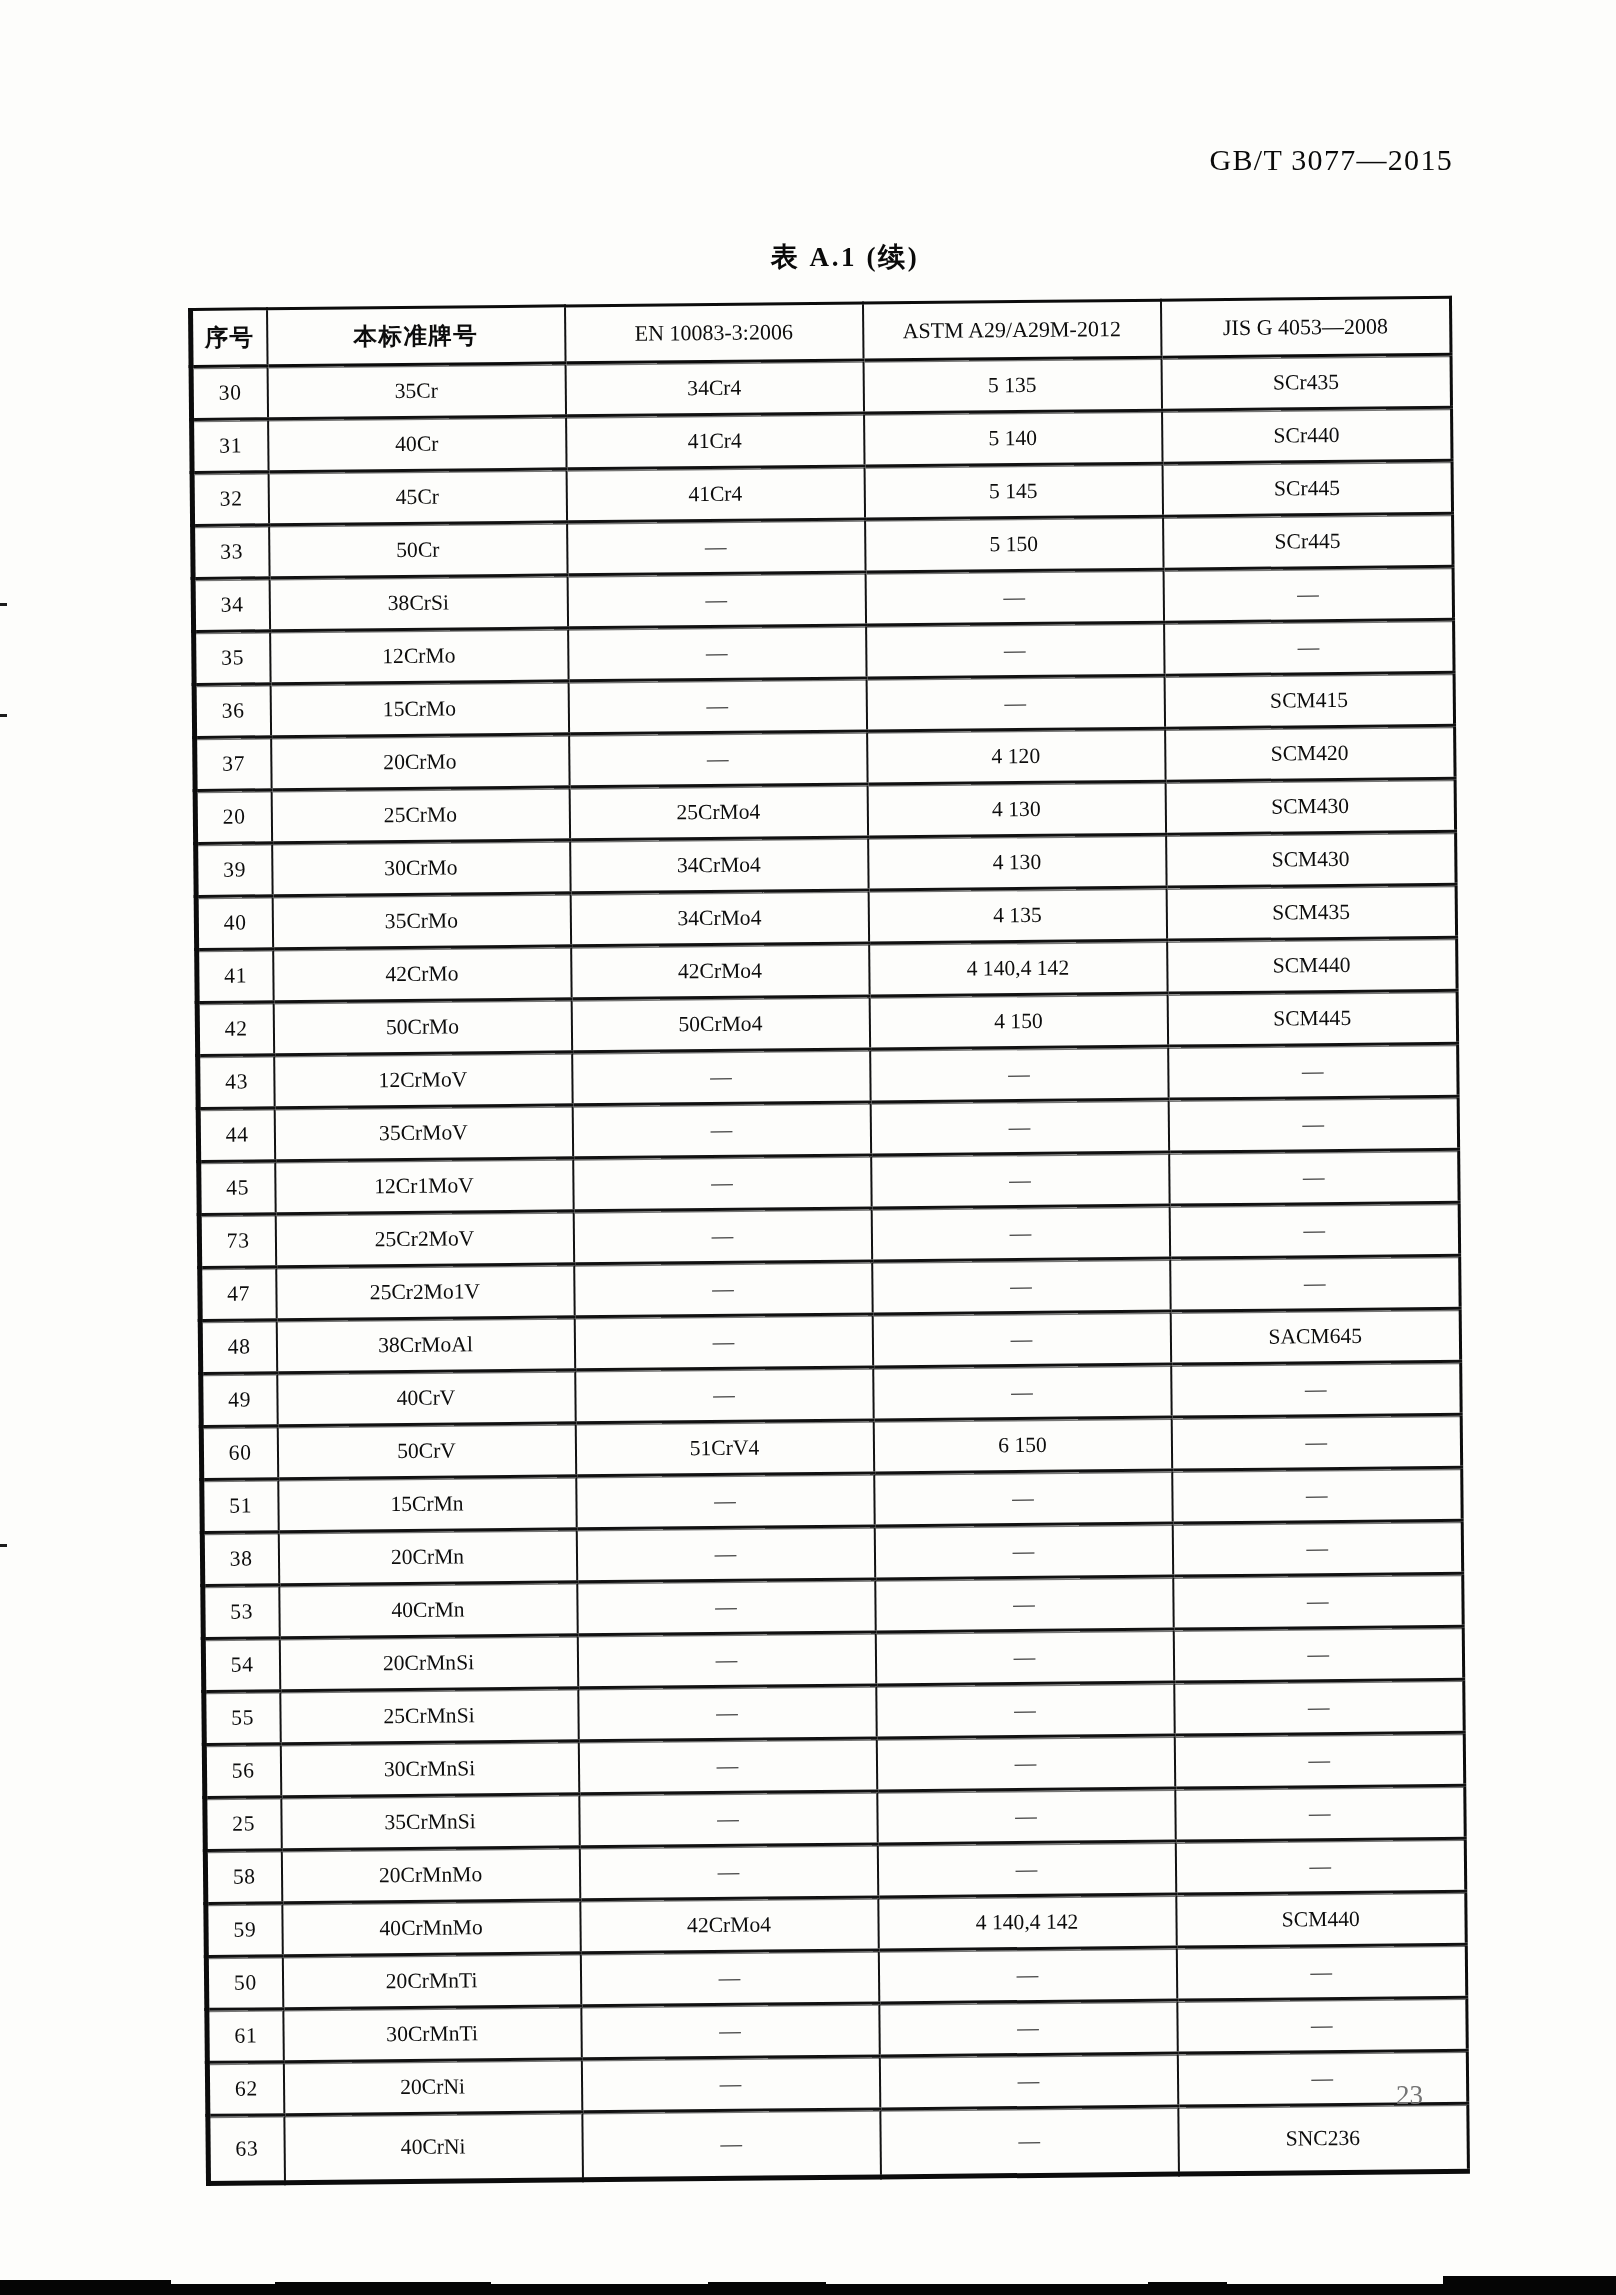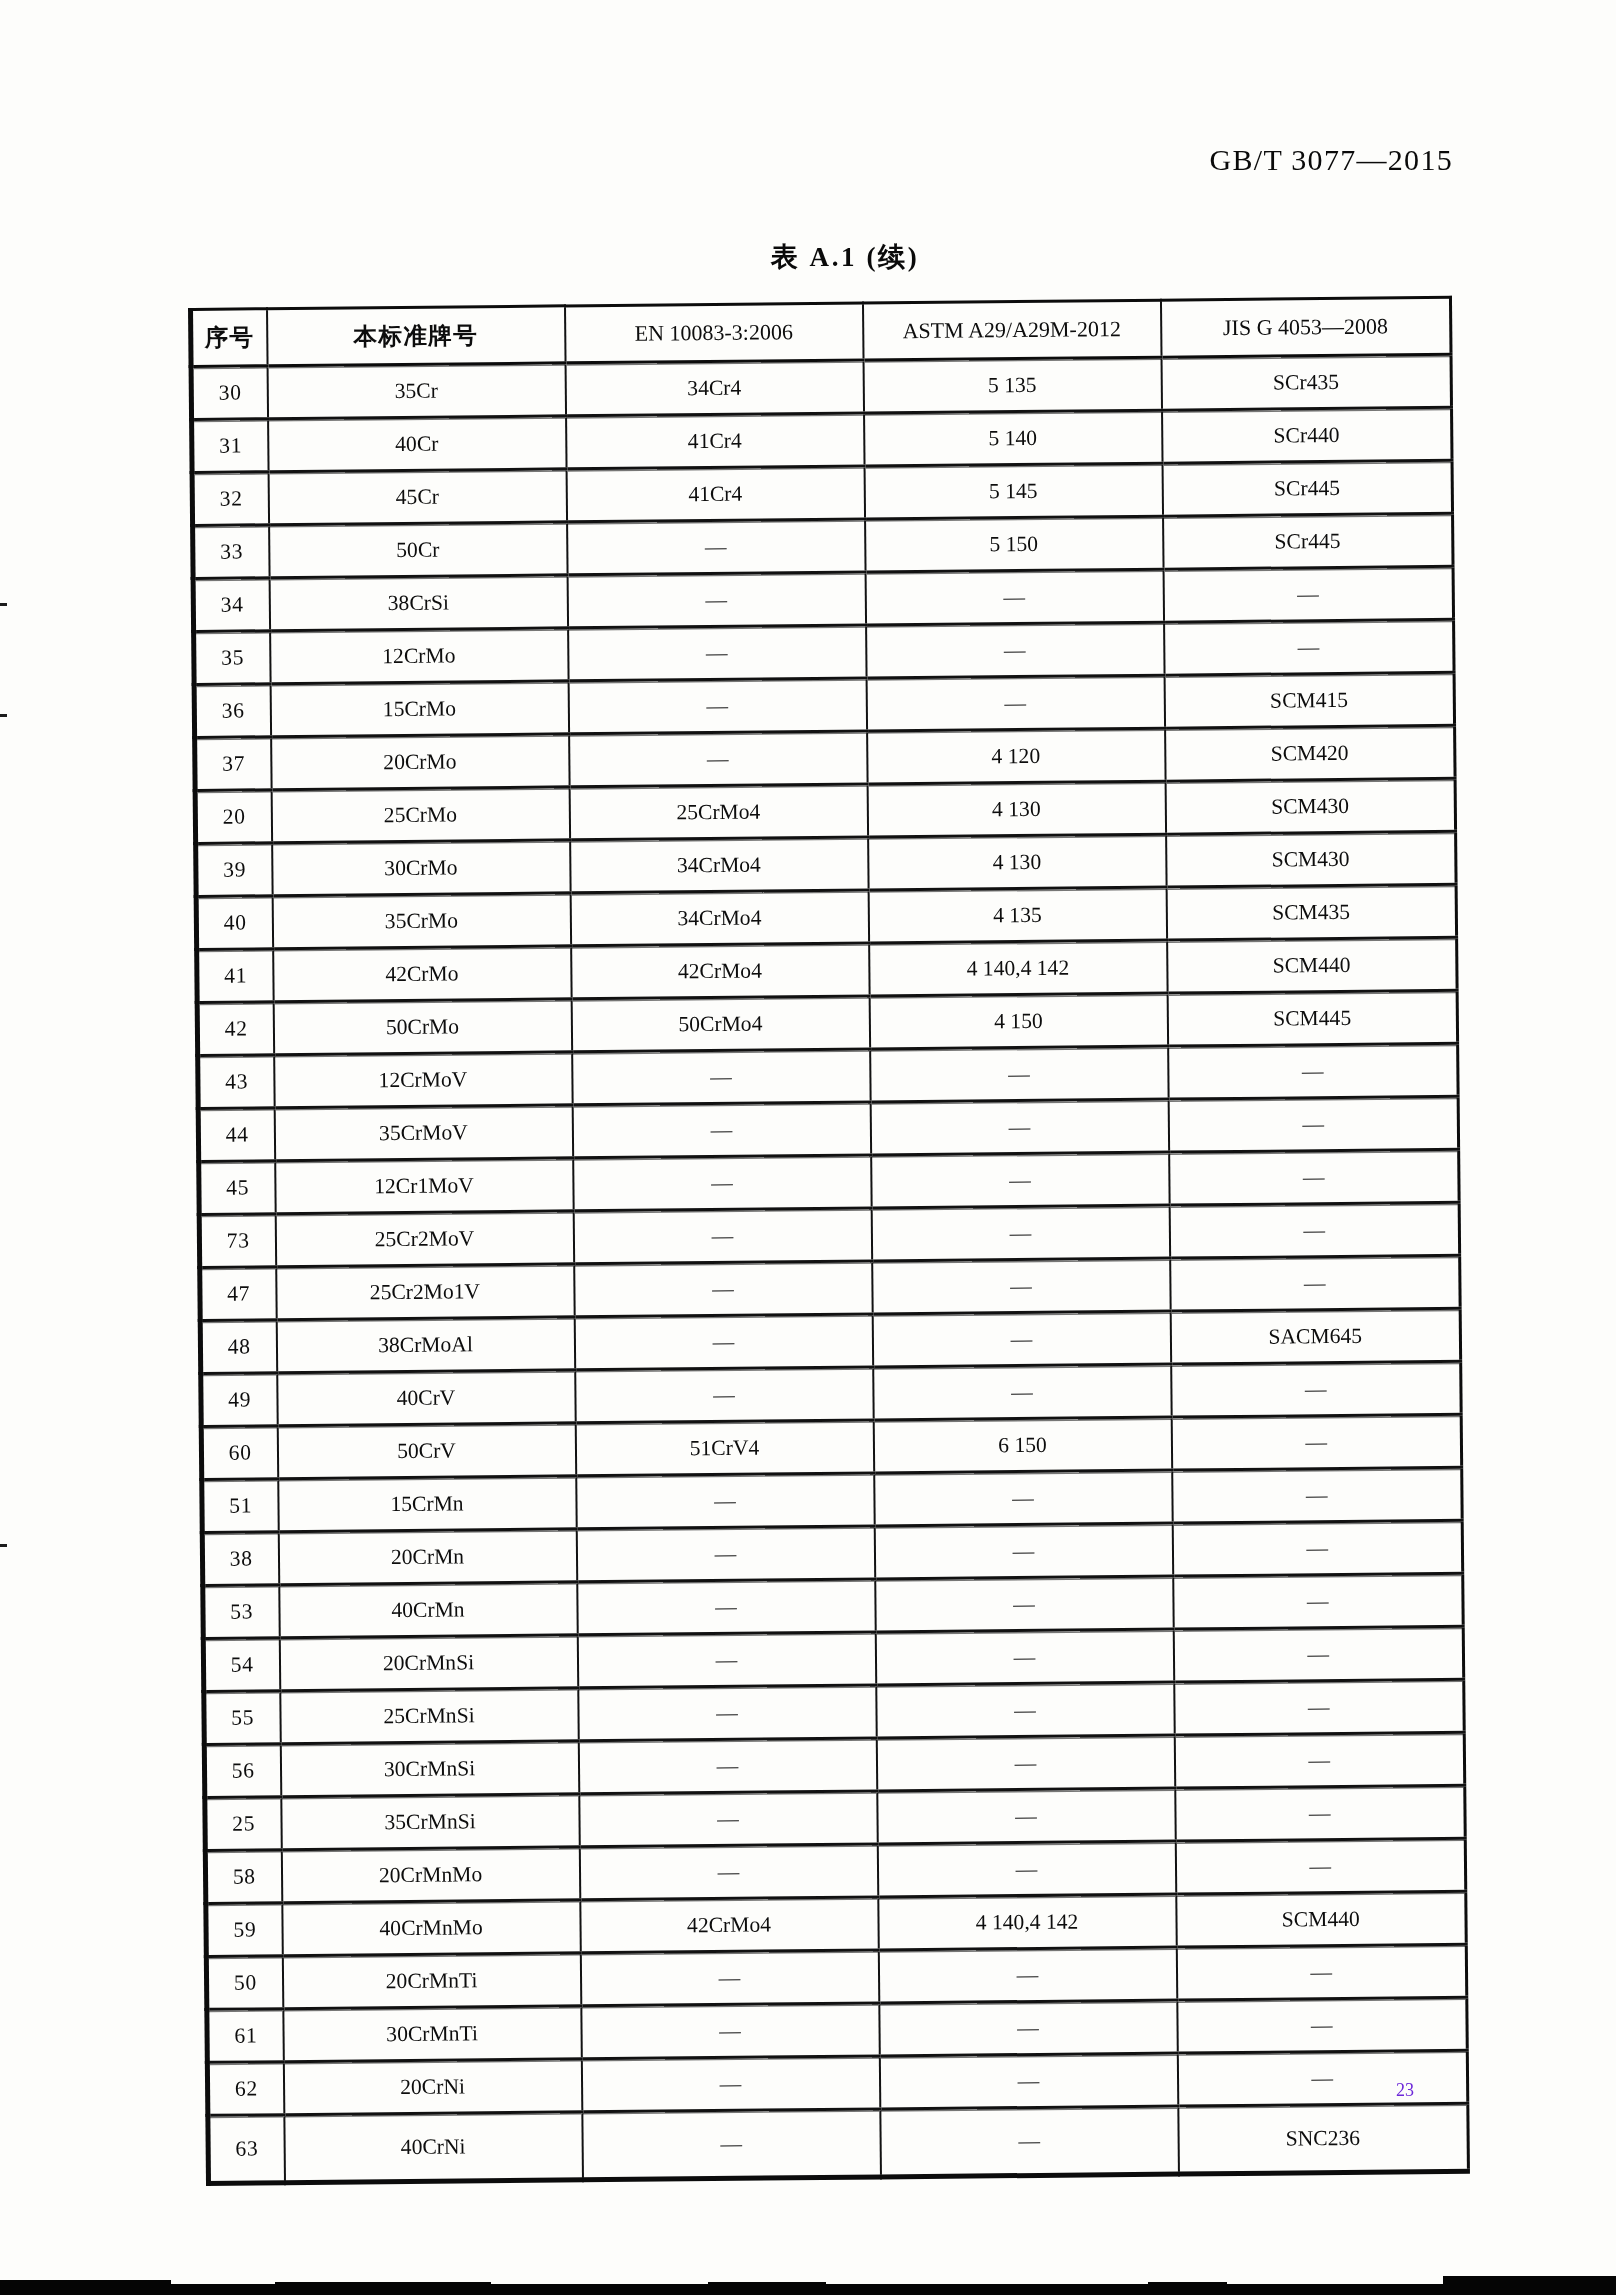--- a/index.html
+++ b/index.html
@@ -65,22 +65,22 @@
     
     box-shadow:inset 0 5.9px 0 -4.6px rgba(10,10,10,.55);
   }
   table.std tbody tr:first-child td{ border-top:none; }
   table.std tbody tr:last-child td{ height:64px; }
   table.std th + th, table.std td + td{ border-left:2.6px solid #121212; }
   td.idx{ font-size:21px; letter-spacing:0.7px; }
   .page-number{
     position:absolute;
     left:1396px; top:2080px;
-    font-size:18px;
-    color:#6d28d9;
+    font-size:27px;
+    color:#737373;
     font-family:Liberation Serif, serif;
   }
   .margin-tick{
     position:absolute;
     left:0; width:7.2px; height:3.3px;
     background:#1c1c1c;
   }
   .scan-bar{
     position:absolute;
     left:0; top:2284px;

